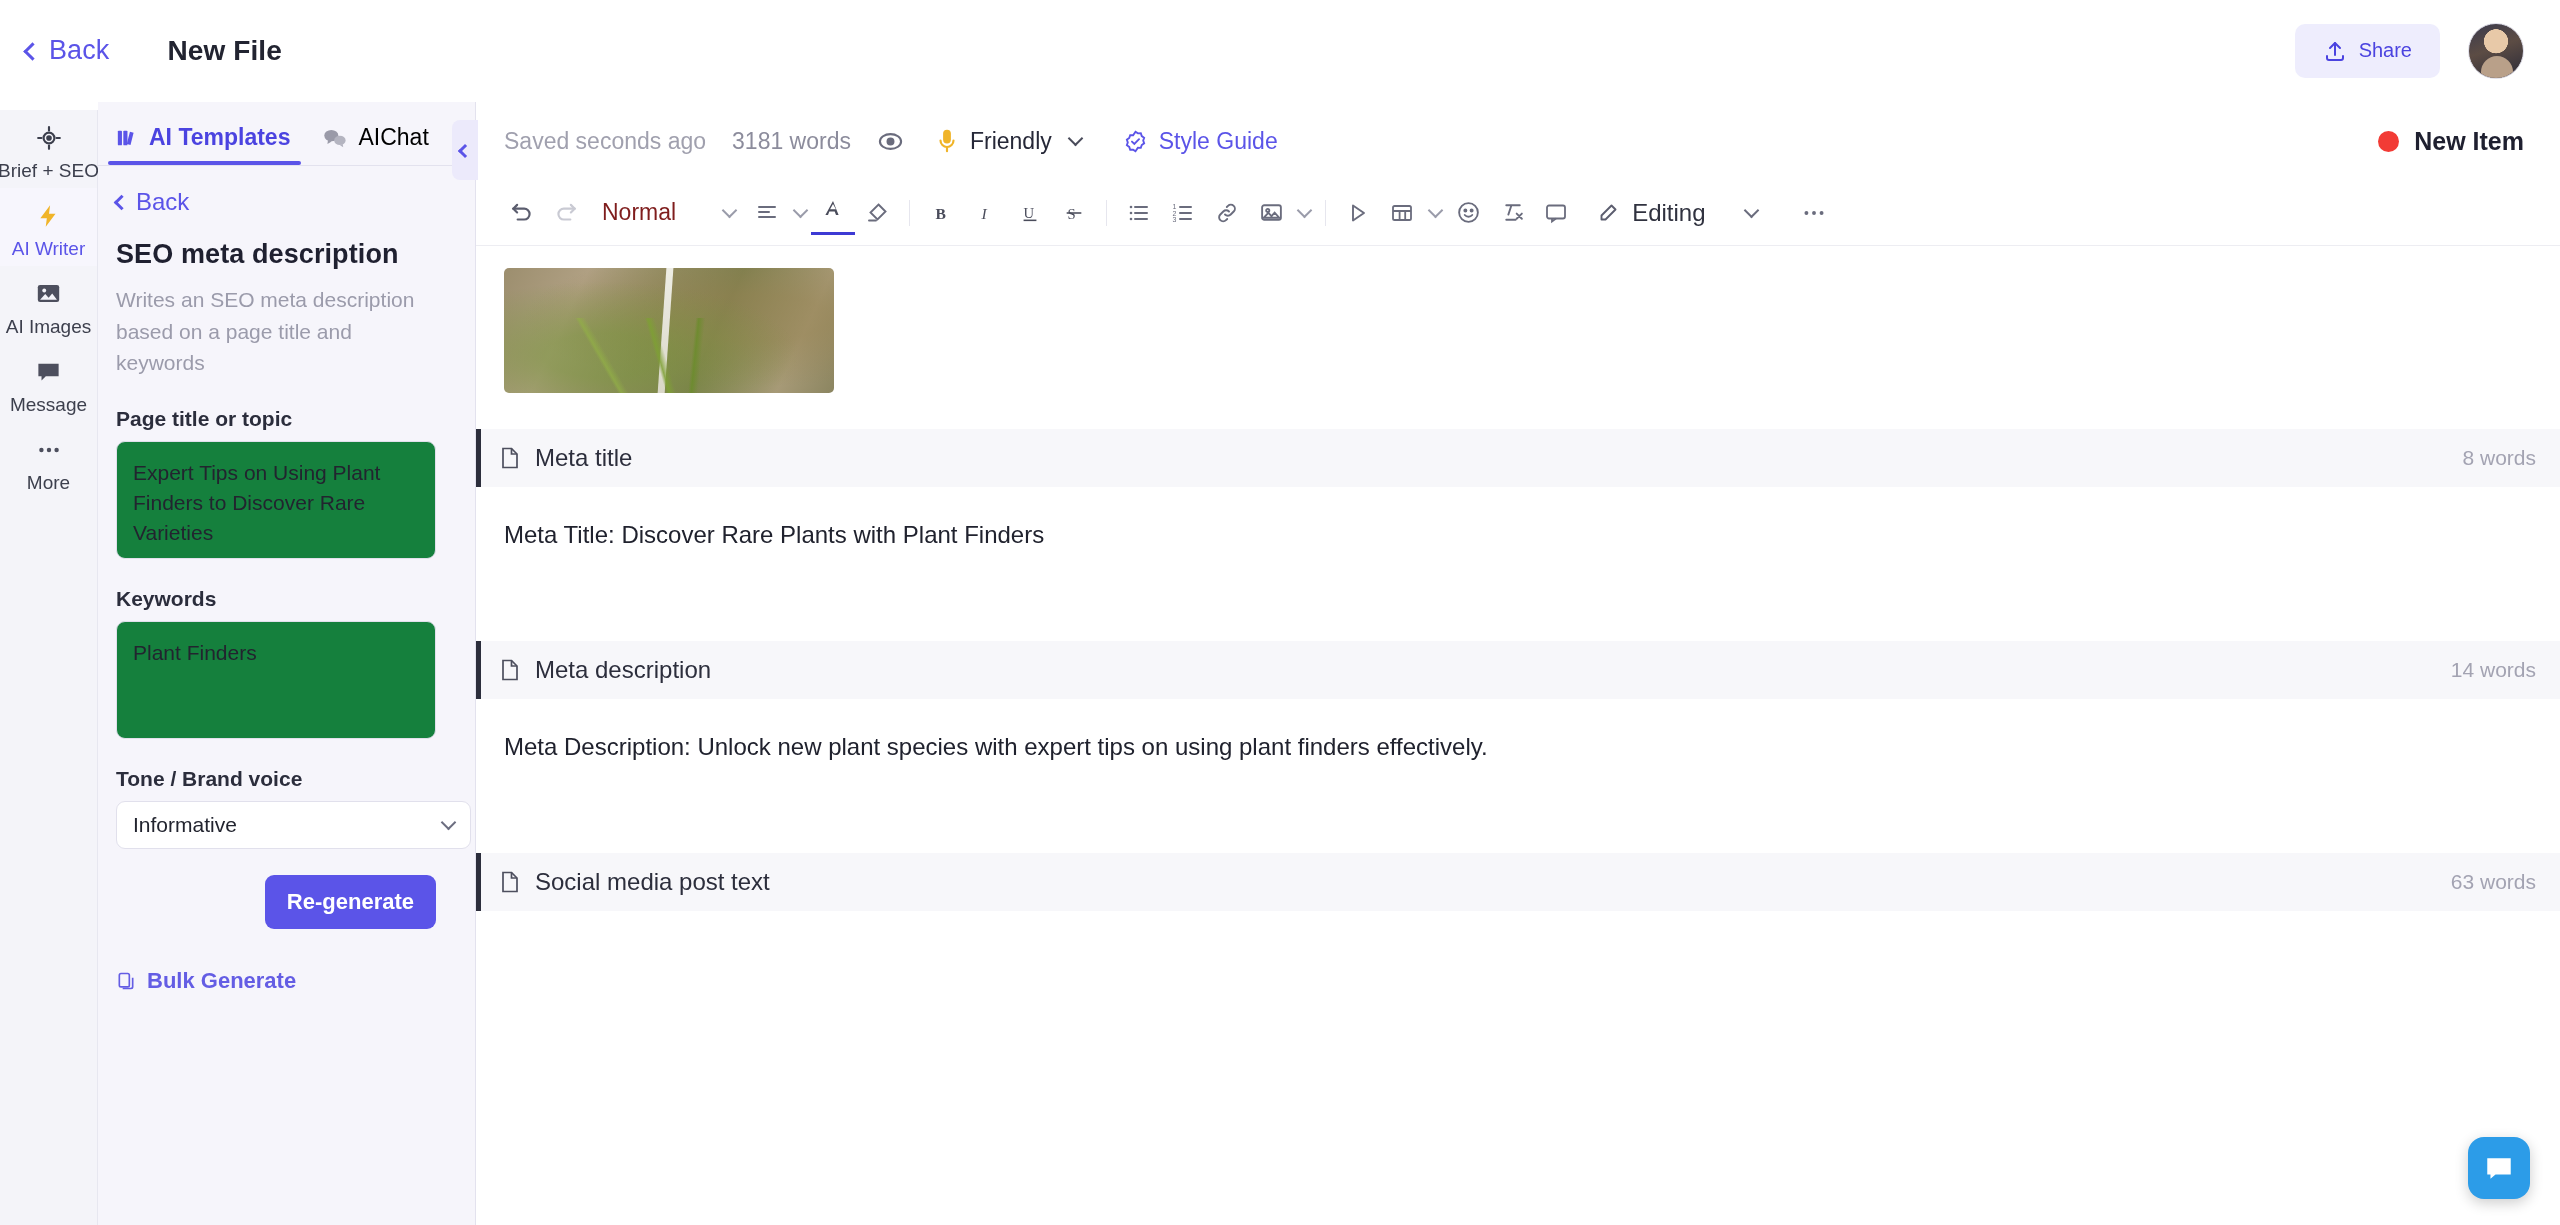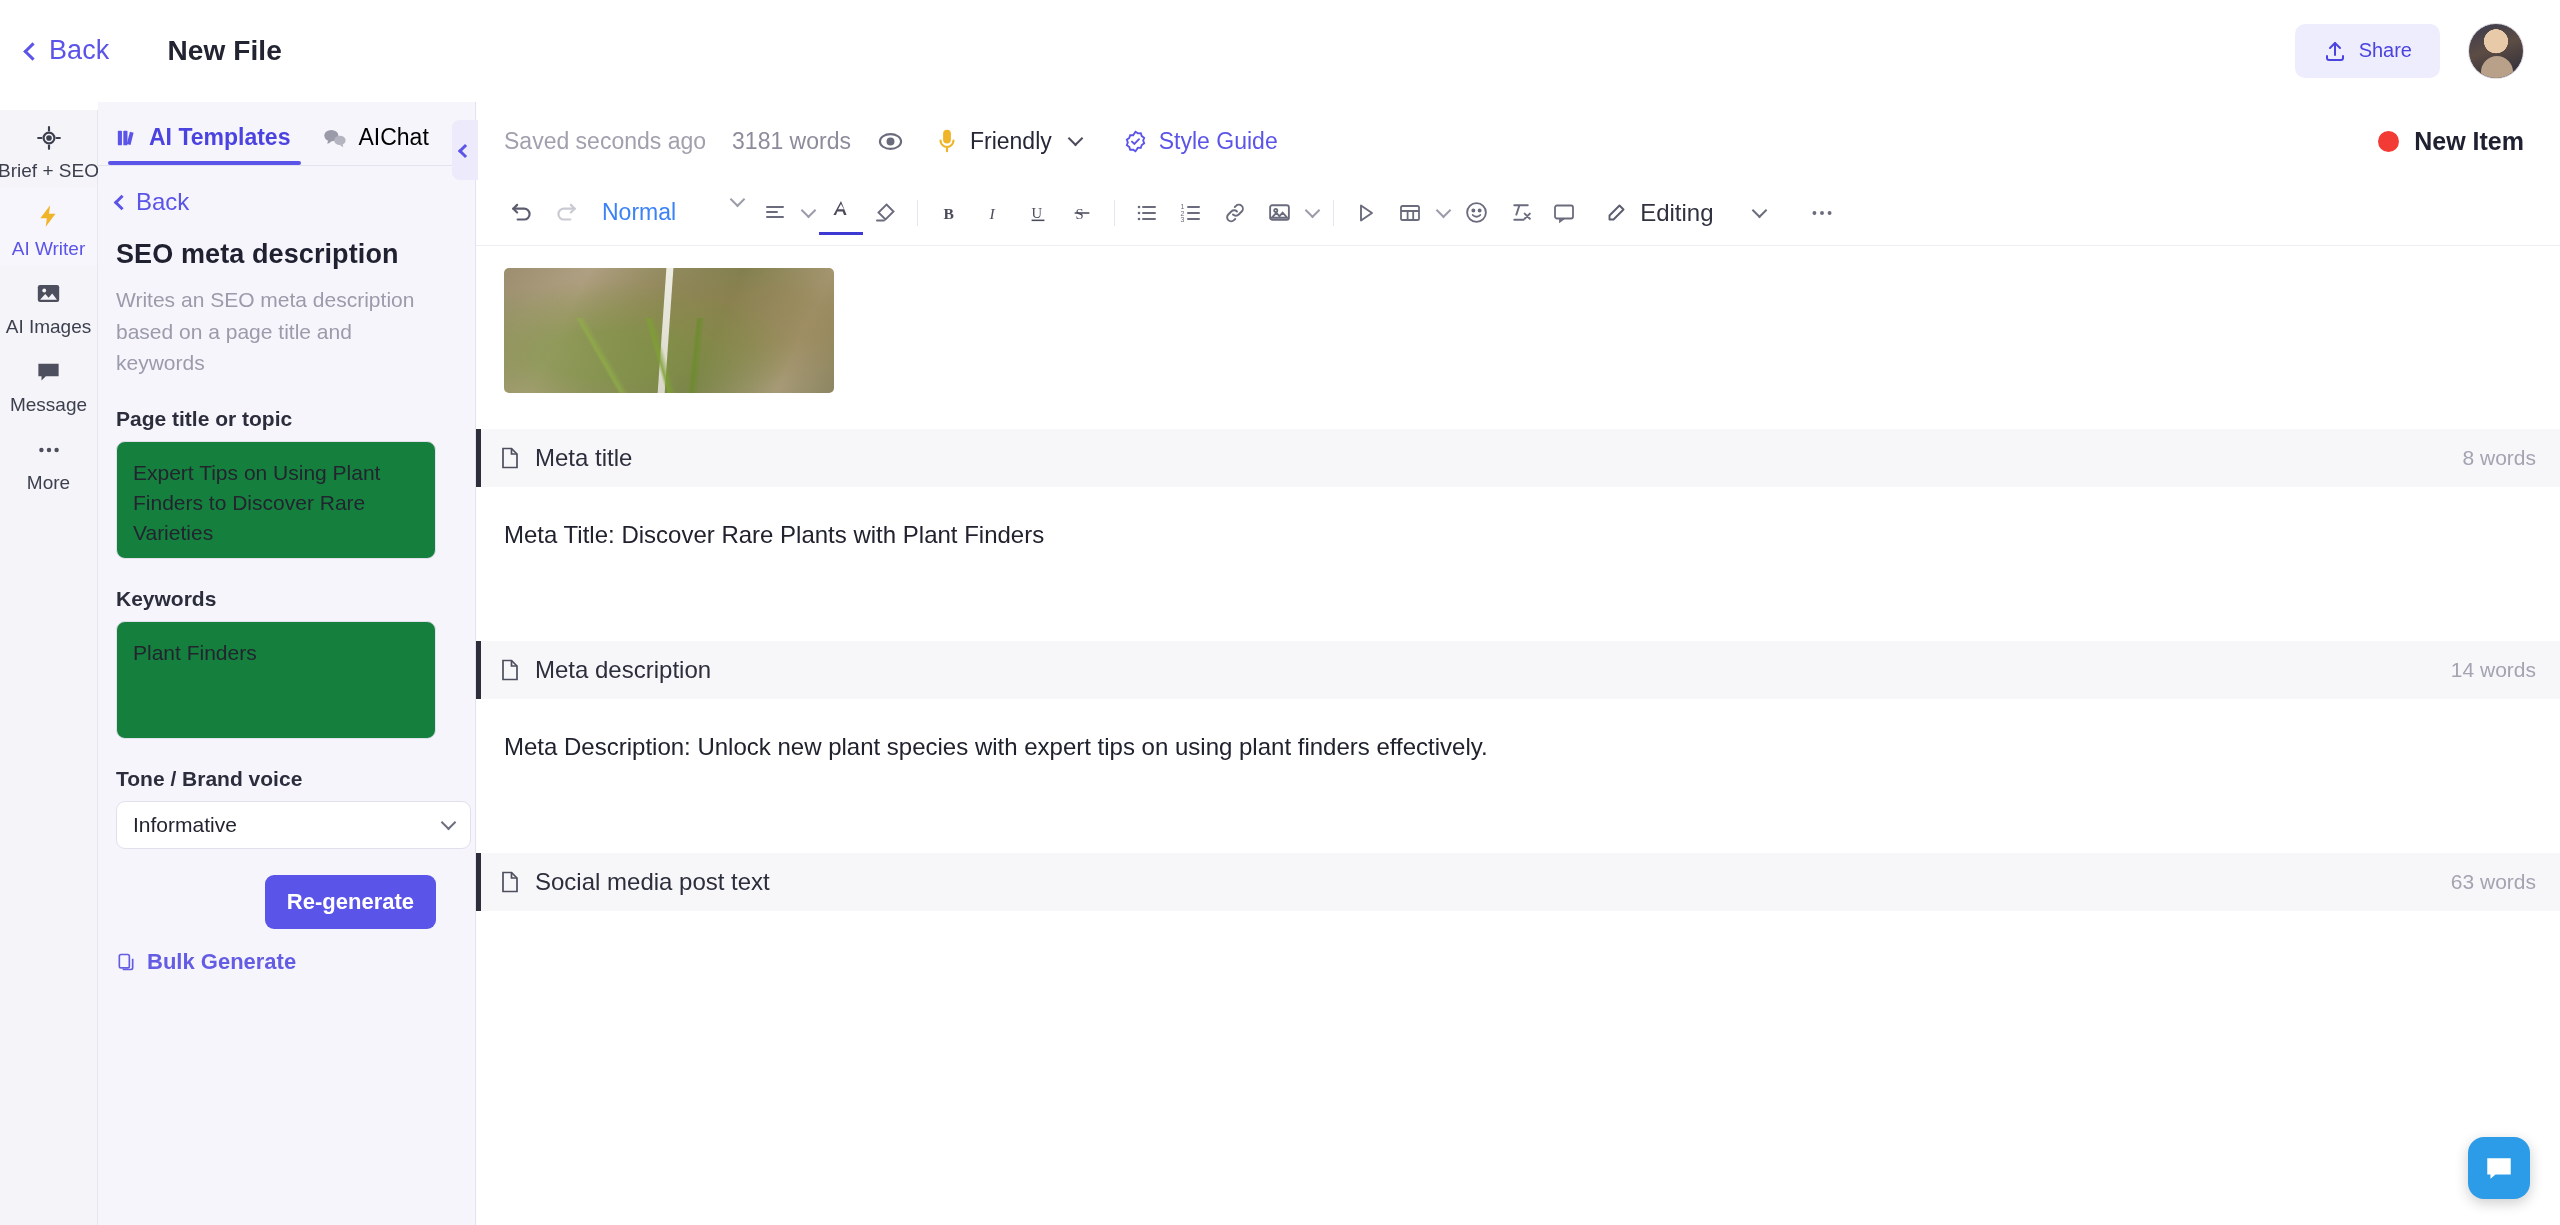--- a/index.html
+++ b/index.html
@@ -120,21 +120,21 @@
     transform: rotate(45deg); margin-top: -5px;
   }
   .regen-wrap { margin-top: 26px; display: flex; justify-content: flex-end; width: 320px; }
   .regen {
     background: #5b54e8; color: #ffffff; border: none; border-radius: 9px;
     padding: 14px 22px; font-size: 22px; font-weight: 600; cursor: pointer;
     font-family: "Liberation Sans", sans-serif;
     margin-left: 23px;
   }
   .bulk {
-    margin-top: 20px; display: flex; align-items: center; gap: 11px;
+    margin-top: 39px; display: flex; align-items: center; gap: 11px;
     color: #4b43e0; font-size: 22px; font-weight: 600; cursor: pointer;
     opacity: .85;
   }
   .panel-fade {
     position: absolute; left: 0; right: 0; bottom: 0; height: 34px;
     background: linear-gradient(to bottom, rgba(246,245,251,0), #f6f5fb 70%);
   }
 
   
   .collapse {
@@ -173,22 +173,22 @@
 
   .toolbar {
     height: 66px; display: flex; align-items: center; gap: 0;
     padding: 0 30px 0 24px; border-bottom: 1px solid #ededf2;
   }
   .tb { display: flex; align-items: center; justify-content: center;
         height: 44px; min-width: 44px; cursor: pointer; color: #6a6c7d; }
   .tb.disabled { color: #c9cad3; }
   .tb-sep { width: 1px; height: 26px; background: #e6e6ee; margin: 0 10px; }
   .tb-normal {
-    display: flex; gap: 20px; padding: 0 10px 0 14px;
-    font-size: 23px; color: #3b82f6; cursor: pointer;
+    display: flex; align-items: center; gap: 12px; padding: 0 10px 0 14px;
+    font-size: 23px; color: #7f1d1d; cursor: pointer;
   }
   .tb-underline-blue { border-bottom: 3px solid #3d3ad4; padding-bottom: 2px; }
   .tb-editing {
     display: flex; align-items: center; gap: 12px; font-size: 24px;
     color: #30323f; margin-left: 18px; cursor: pointer;
   }
 
   .doc-scroll { position: relative; height: calc(1225px - 102px - 78px - 66px); overflow: hidden; }
   .doc-inner { padding: 22px 0 0 0; }
   .doc-img {

